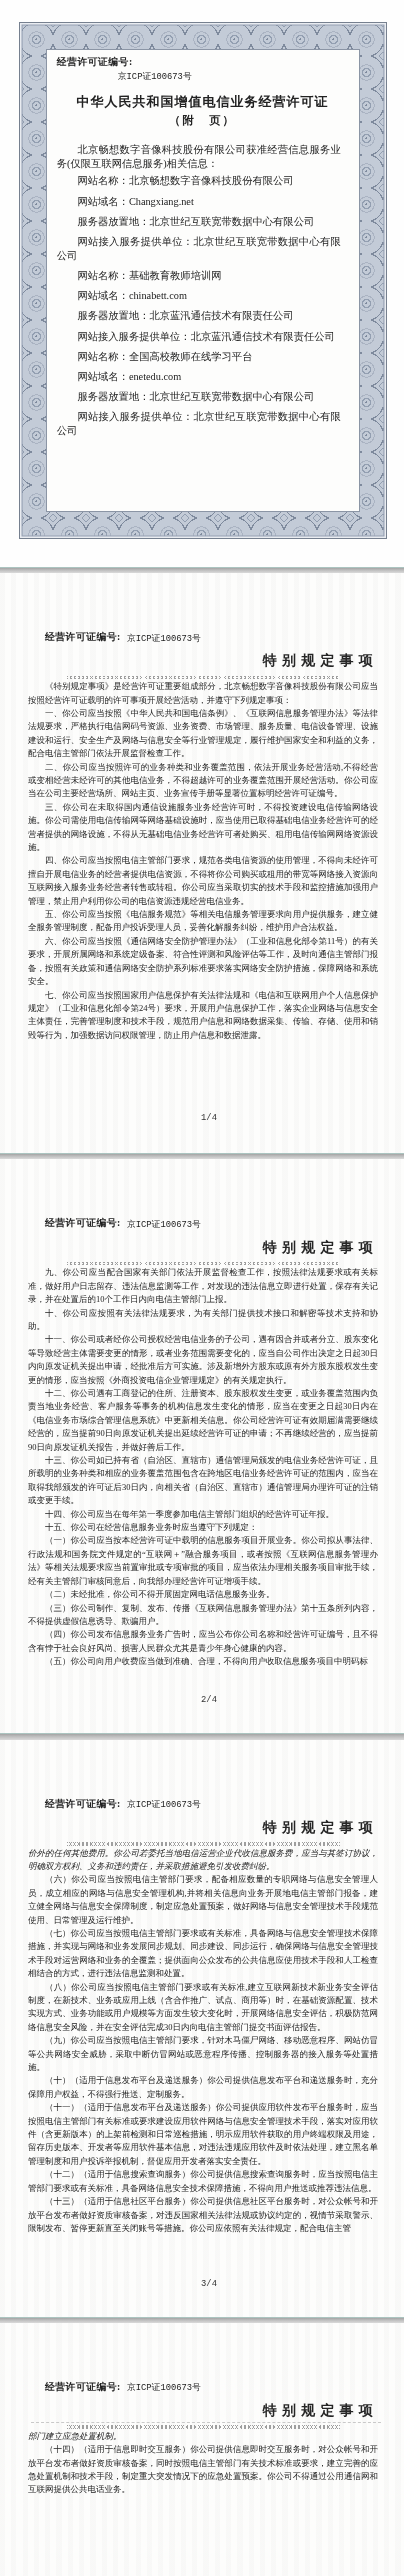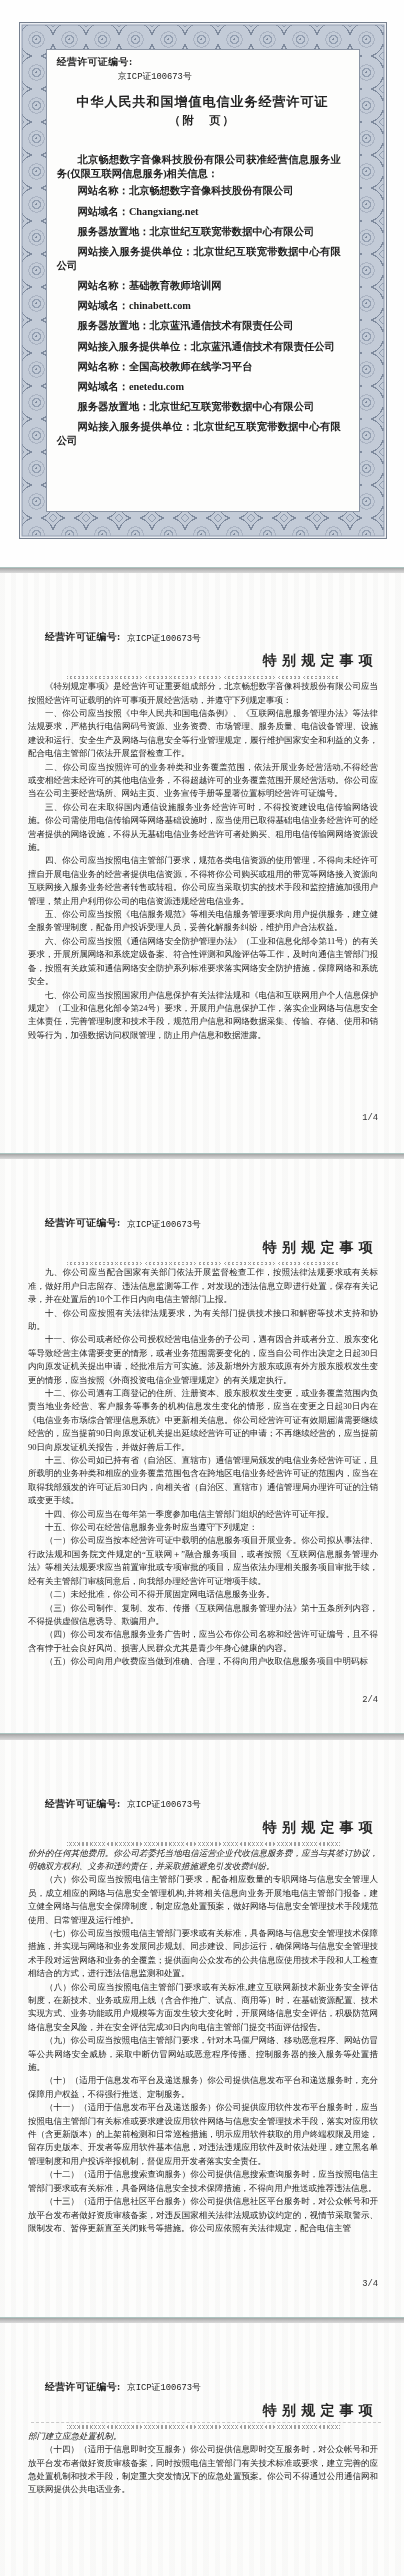--- a/index.html
+++ b/index.html
@@ -66,24 +66,23 @@
     letter-spacing:1px;
   }
   .cert-subtitle{
     margin-top:2px;
     text-align:center;
     font-size:11.3px;
     font-weight:bold;
     letter-spacing:2.1px;
   }
   .cert-body{
-    margin-top:25px;
+    margin-top:15px;
     font-size:10.3px;
     line-height:14.4px;
-    font-weight:bold;
   }
   .cert-body .para{
     margin:0 0 5.7px 0;
     max-width:284px;
     text-indent:2em;
     text-align:justify;
   }
   .cert-body .intro{
     margin-bottom:3.1px;
   }
@@ -153,21 +152,21 @@
     text-align:justify;
   }
   .prov-body .para.cont{
     text-indent:0;
     font-style:italic;
   }
   .page-footer{
     position:absolute;
     left:40px;
     right:27px;
-    text-align:right;
+    text-align:center;
     font-size:8.8px;
     font-family:"Liberation Mono","DejaVu Sans Mono",monospace;
     color:#333;
   }
   .prov-page.h1 .page-footer{bottom:30px;}
   .prov-page.h2 .page-footer{bottom:28px;}
   .prov-page.h3 .page-footer{bottom:28px;}
   .dash-line{
     position:absolute;
     left:31px;

